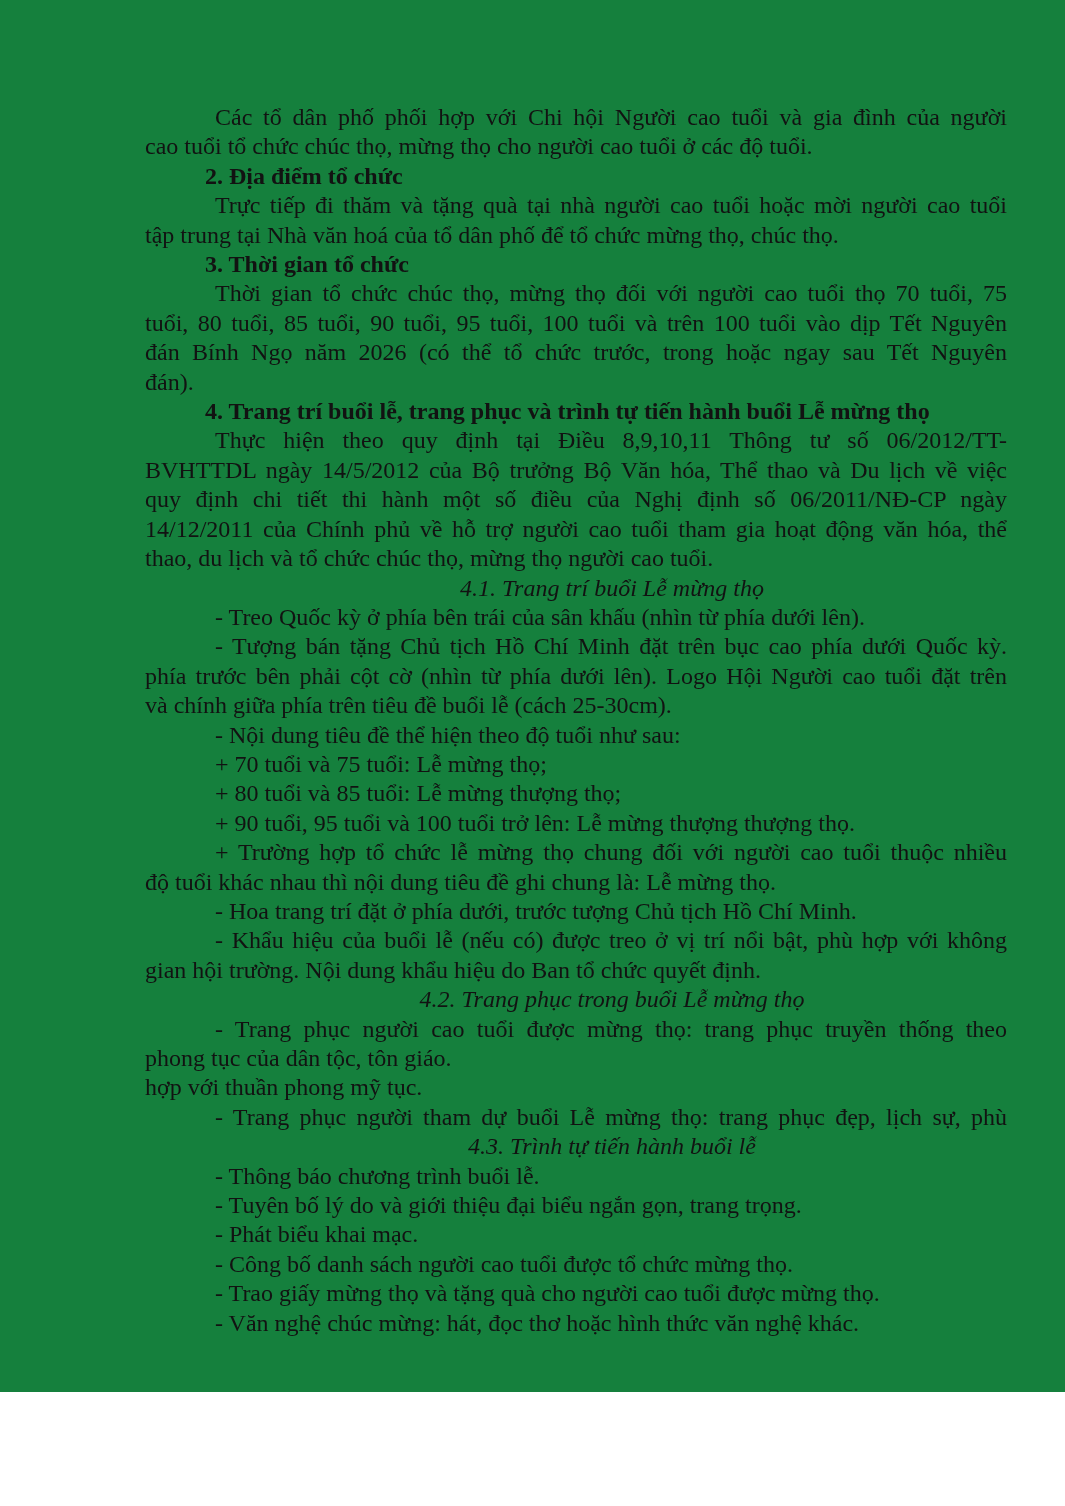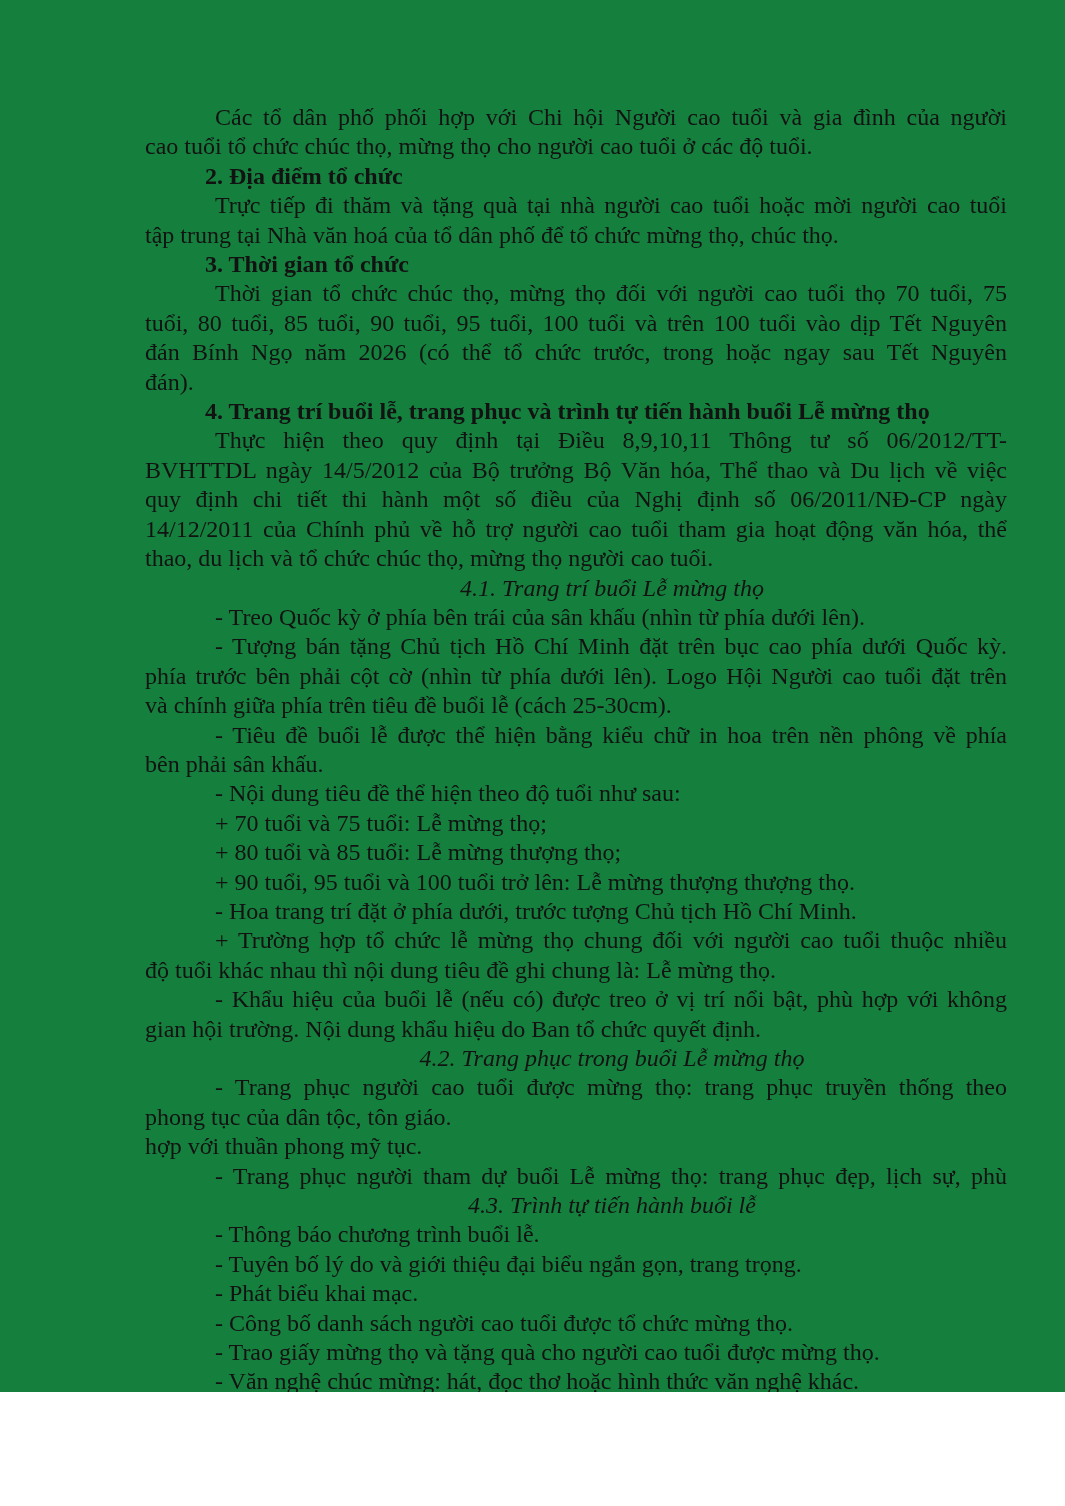--- a/index.html
+++ b/index.html
@@ -78,41 +78,37 @@
       </div>
       <div class="para body">
         <div class="line first">- Treo Quốc kỳ ở phía bên trái của sân khấu (nhìn từ phía dưới lên).</div>
       </div>
       <div class="para body">
         <div class="line first j">- Tượng bán tặng Chủ tịch Hồ Chí Minh đặt trên bục cao phía dưới Quốc kỳ.</div>
         <div class="line j">phía trước bên phải cột cờ (nhìn từ phía dưới lên). Logo Hội Người cao tuổi đặt trên</div>
         <div class="line">và chính giữa phía trên tiêu đề buổi lễ (cách 25-30cm).</div>
       </div>
       <div class="para body">
-        <div class="line first j">- Tiêu đề buổi lễ được thể hiện bằng kiểu chữ in hoa trên nền phông về phía</div>
-        <div class="line">bên phải sân khấu.</div>
-      </div>
-      <div class="para body">
         <div class="line first">- Nội dung tiêu đề thể hiện theo độ tuổi như sau:</div>
       </div>
       <div class="para body">
         <div class="line first">+ 70 tuổi và 75 tuổi: Lễ mừng thọ;</div>
       </div>
       <div class="para body">
         <div class="line first">+ 80 tuổi và 85 tuổi: Lễ mừng thượng thọ;</div>
       </div>
       <div class="para body">
         <div class="line first">+ 90 tuổi, 95 tuổi và 100 tuổi trở lên: Lễ mừng thượng thượng thọ.</div>
       </div>
       <div class="para body">
-        <div class="line first">- Hoa trang trí đặt ở phía dưới, trước tượng Chủ tịch Hồ Chí Minh.</div>
+        <div class="line first j">+ Trường hợp tổ chức lễ mừng thọ chung đối với người cao tuổi thuộc nhiều</div>
+        <div class="line">độ tuổi khác nhau thì nội dung tiêu đề ghi chung là: Lễ mừng thọ.</div>
       </div>
       <div class="para body">
-        <div class="line first j">+ Trường hợp tổ chức lễ mừng thọ chung đối với người cao tuổi thuộc nhiều</div>
-        <div class="line">độ tuổi khác nhau thì nội dung tiêu đề ghi chung là: Lễ mừng thọ.</div>
+        <div class="line first">- Hoa trang trí đặt ở phía dưới, trước tượng Chủ tịch Hồ Chí Minh.</div>
       </div>
       <div class="para body">
         <div class="line first j">- Khẩu hiệu của buổi lễ (nếu có) được treo ở vị trí nổi bật, phù hợp với không</div>
         <div class="line">gian hội trường. Nội dung khẩu hiệu do Ban tổ chức quyết định.</div>
       </div>
       <div class="para subheading">
         <div class="line first">4.2. Trang phục trong buổi Lễ mừng thọ</div>
       </div>
       <div class="para body">
         <div class="line first j">- Trang phục người cao tuổi được mừng thọ: trang phục truyền thống theo</div>

